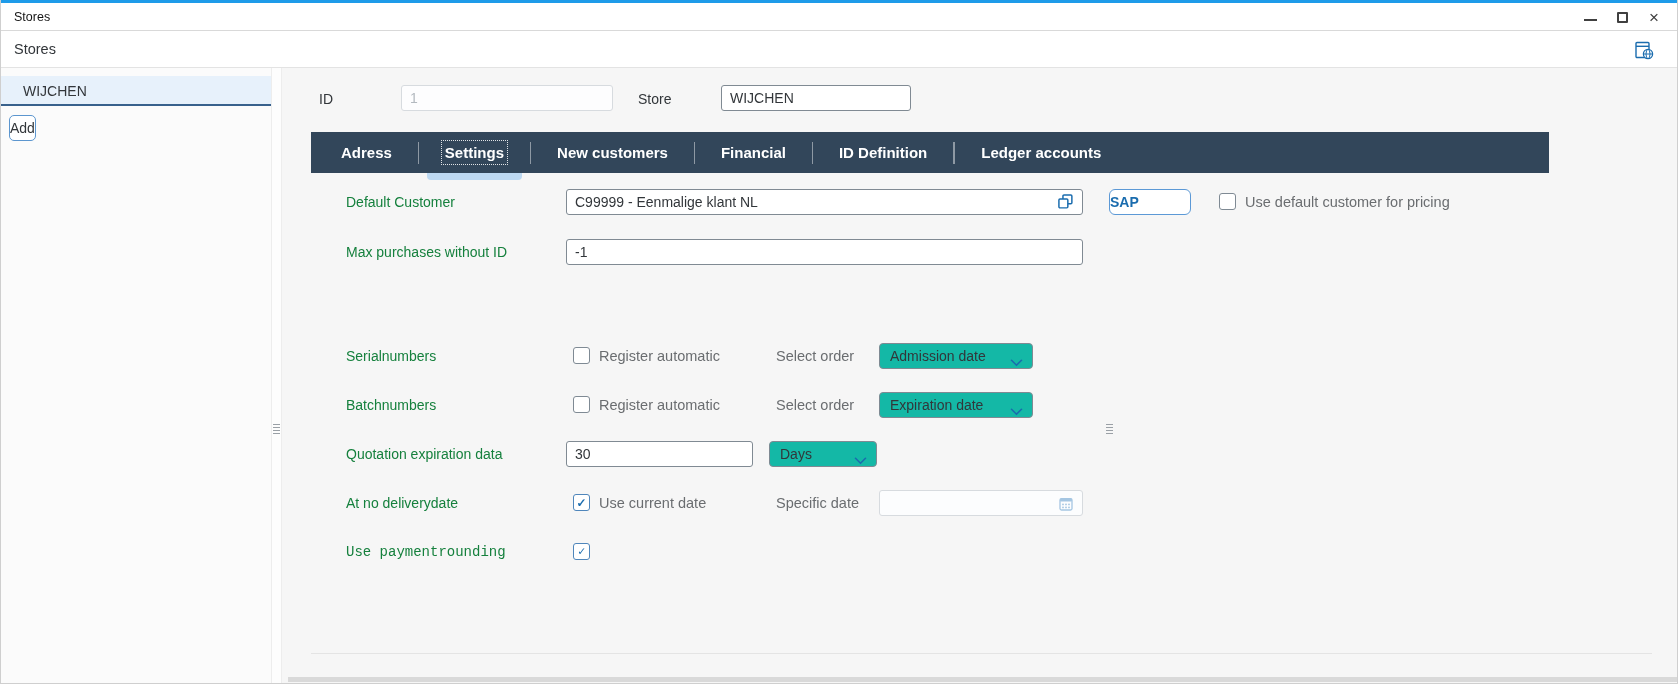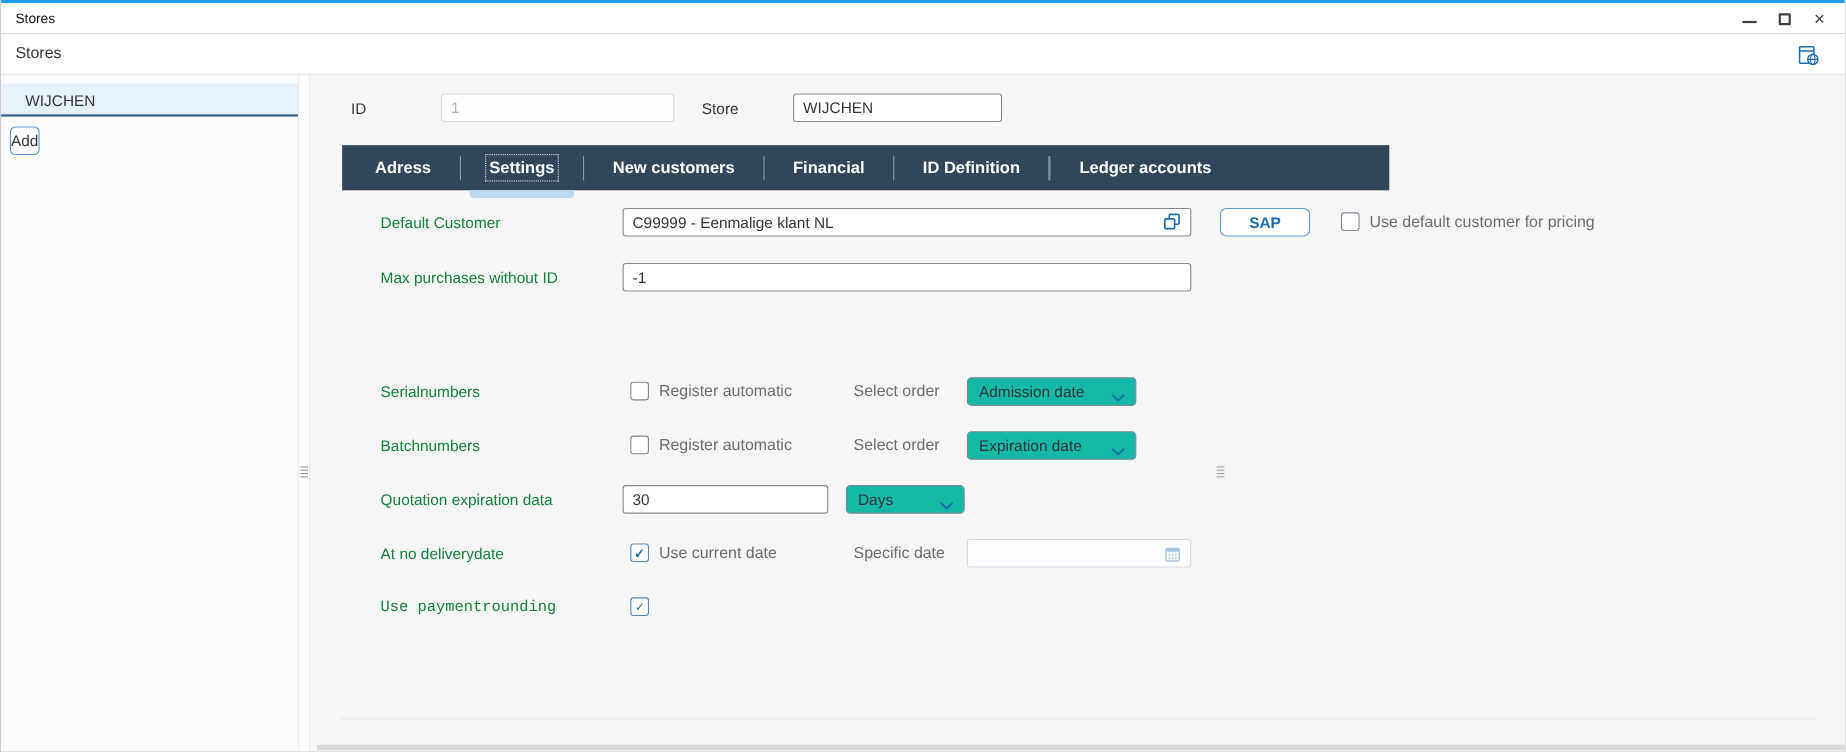--- a/index.html
+++ b/index.html
@@ -38,21 +38,21 @@
 
   
   .fld-label{ position:absolute; font-size:14px; color:#32363a; white-space:nowrap; }
   .txt{
     position:absolute; height:26px; border:1px solid #808a93; border-radius:3px; background:#fff;
     font-family:"Liberation Sans", sans-serif; font-size:14px; color:#32363a; padding:0 8px; outline:none;
   }
   .txt:disabled{ border-color:#d7dbdf; color:#b3b9bf; background:#fdfdfe; }
 
   
-  .tabbar{ position:absolute; left:29px; top:64px; width:952px; height:41px; background:#32465a; display:flex; align-items:stretch; padding-left:4px; }
+  .tabbar{ position:absolute; left:29px; top:64px; width:1238px; height:41px; background:#32465a; display:flex; align-items:stretch; padding-left:4px; }
   .tab{ position:relative; display:flex; align-items:center; padding:0 26px; font-size:15px; font-weight:600; color:#fff; cursor:pointer; white-space:nowrap; }
   .tab-sep{ width:1px; height:22px; background:rgba(255,255,255,0.45); align-self:center; }
   .tab.active .tab-label{ outline:1px dotted rgba(255,255,255,0.85); outline-offset:3px; }
   .tab.active::after{ content:""; position:absolute; left:8px; right:8px; bottom:-7px; height:7px; background:#bdd9f2; border-radius:0 0 4px 4px; }
 
   
   .row{ position:absolute; left:0; right:0; height:26px; }
   .row .lab{ position:absolute; left:64px; top:5px; font-size:14px; color:#15803d; white-space:nowrap; }
   .sublab{ position:absolute; top:5px; font-size:14.5px; color:#6a6d70; white-space:nowrap; }
 
@@ -65,21 +65,21 @@
   .radio.selected::after{ content:""; position:absolute; left:3px; top:3px; width:9px; height:9px; border-radius:50%; background:#1a6cae; }
 
   .combo{ position:absolute; top:0; height:26px; background:#14b8a6; border:1px solid #7f8a93; border-radius:4px; cursor:pointer; }
   .combo .val{ position:absolute; left:10px; top:4px; font-size:14px; color:#32363a; white-space:nowrap; }
   .combo .chev{ position:absolute; right:9px; top:9px; }
 
   .vh-input{ position:absolute; top:0; left:284px; width:517px; }
   .vh-icon{ position:absolute; right:9px; top:4px; cursor:pointer; }
   .cal-icon{ position:absolute; right:8px; top:5px; }
 
-  .sap-btn{ position:absolute; left:827px; top:0; width:82px; height:26px; background:#fff; border:1px solid #5c99d6; border-radius:6px; color:#1a6cae; font-size:14px; font-weight:600; text-align:center; line-height:24px; cursor:pointer; }
+  .sap-btn{ position:absolute; left:827px; top:0; width:82px; height:26px; background:#fff; border:1px solid #5c99d6; border-radius:6px; color:#1a6cae; font-size:14px; font-weight:600; text-align:left; line-height:24px; cursor:pointer; }
 
   .date-input{ position:absolute; left:597px; top:0; width:204px; height:26px; background:#fcfdfe; border:1px solid #d7dbdf; border-radius:3px; }
 
   .divider{ position:absolute; left:29px; top:585px; width:1341px; height:1px; background:#e4e4e4; }
   .hbar{ position:absolute; left:6px; right:0; bottom:2px; height:5px; background:#d9d9d9; cursor:pointer; }
   .main .grip{ position:absolute; left:824px; top:356px; }
 </style>
 </head>
 <body>
 

